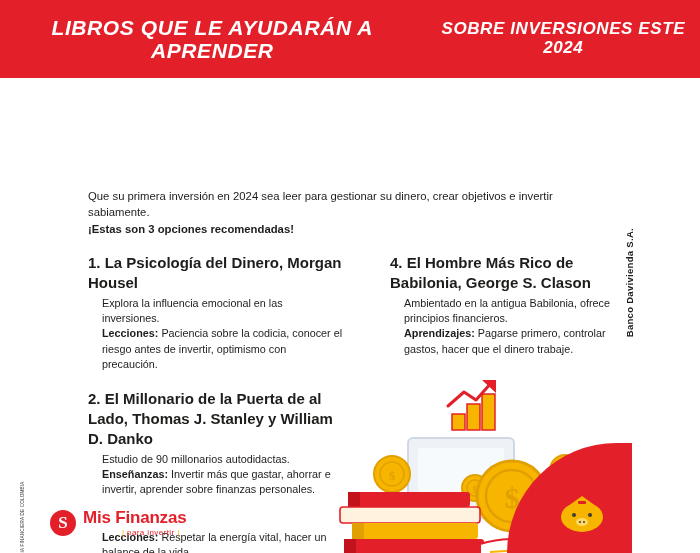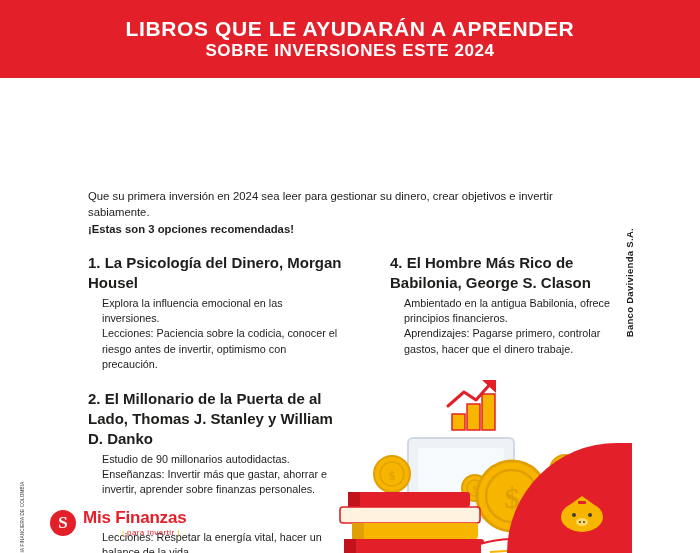--- a/index.html
+++ b/index.html
@@ -14,24 +14,24 @@
     position: absolute; inset: 0;
     background: #fff;
   }
   
   .header {
     position: absolute;
     left: 0; top: 0;
     width: 700px; height: 78px;
     background: #e3202a;
     display: flex;
-    flex-direction: column;
     align-items: center;
     justify-content: center;
     gap: 2px;
+    font-style: italic;
   }
   .header h1 {
     color: #ffffff;
     font-size: 21px;
     font-weight: bold;
     letter-spacing: 0.6px;
     text-align: center;
     line-height: 1.1;
   }
   .header h2 {
@@ -106,21 +106,21 @@
     color: #1d1d1b;
     line-height: 1.32;
     margin-bottom: 3px;
   }
   .item-desc {
     font-size: 10.8px;
     color: #1d1d1b;
     line-height: 1.42;
     margin-left: 14px;
   }
-  .item-desc .lead { font-weight: normal; }
+  .item-desc .lead { font-weight: bold; }
   
   .illus {
     position: absolute;
     left: 330px; top: 300px;
     width: 340px; height: 215px;
   }
   
   .red-corner {
     position: absolute;
     right: 0; bottom: 0;

